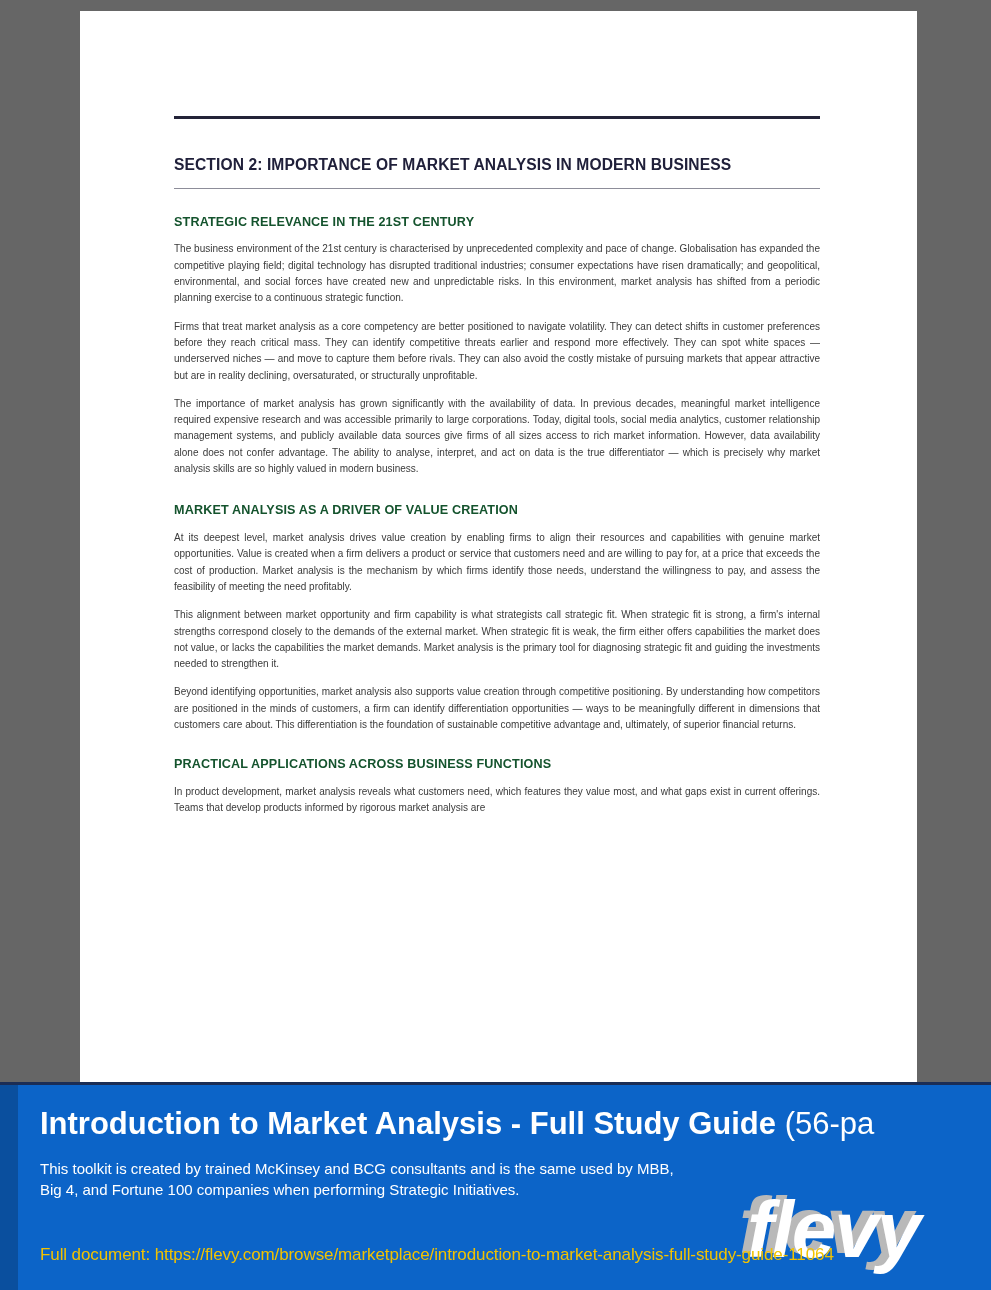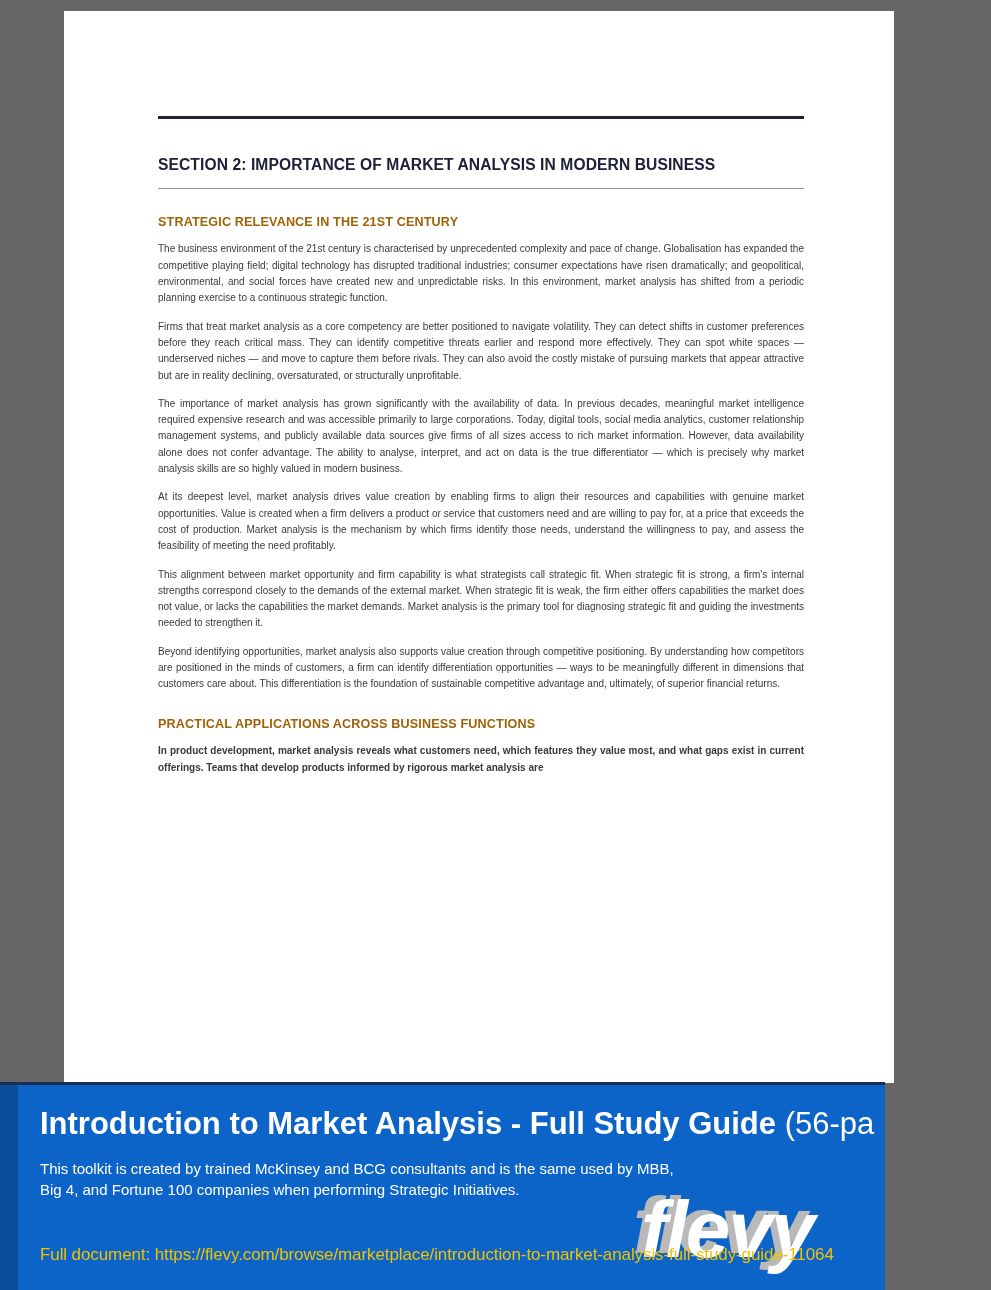--- a/index.html
+++ b/index.html
@@ -11,26 +11,27 @@
     height: 1290px;
     background: #666666;
     font-family: "Liberation Sans", sans-serif;
     overflow: hidden;
     position: relative;
   }
 
   
   #page-sheet {
     position: absolute;
-    left: 64px;
+    left: 80px;
     top: 11px;
     width: 830px;
     height: 1072px;
     background: #ffffff;
     overflow: hidden;
+    padding-left: 7px;
   }
 
   #doc-body {
     position: absolute;
     left: 94px;
     top: 105px;
     width: 646px;
   }
 
   .rule-top {
@@ -50,46 +51,46 @@
     color: #20203a;
     line-height: 1.33;
     letter-spacing: 0.1px;
     margin: 36px 0 0 0;
     text-transform: uppercase;
   }
 
   h2.section-head {
     font-size: 12.6px;
     font-weight: bold;
-    color: #a16207;
+    color: #14532d;
     letter-spacing: 0.15px;
     margin: 26px 0 11px 0;
     line-height: 1.25;
     text-transform: uppercase;
   }
   h2.section-head.tight {
     margin-top: 24px;
   }
 
   p.para {
     font-size: 10px;
     line-height: 1.63;
     color: #3a3a3a;
     text-align: justify;
     margin: 0 0 12px 0;
     hyphens: none;
   }
-  p.para:last-child { margin-bottom: 0; font-weight: bold; }
+  p.para:last-child { margin-bottom: 0; }
 
   
   #promo-banner {
     position: absolute;
     left: 0;
     top: 1082px;
-    width: 885px;
+    width: 991px;
     height: 208px;
     background: #0c64c8;
     border-top: 3px solid #1b2d55;
     box-sizing: border-box;
     overflow: hidden;
   }
   #promo-banner::before {
     content: "";
     position: absolute;
     left: 0; top: 0;
@@ -183,20 +184,21 @@
 
     <div class="doc-title">SECTION 2: IMPORTANCE OF MARKET ANALYSIS IN MODERN BUSINESS</div>
 
     <div class="rule-thin"></div>
 
     <h2 class="section-head">STRATEGIC RELEVANCE IN THE 21ST CENTURY</h2>
     <p class="para">The business environment of the 21st century is characterised by unprecedented complexity and pace of change. Globalisation has expanded the competitive playing field; digital technology has disrupted traditional industries; consumer expectations have risen dramatically; and geopolitical, environmental, and social forces have created new and unpredictable risks. In this environment, market analysis has shifted from a periodic planning exercise to a continuous strategic function.</p>
     <p class="para">Firms that treat market analysis as a core competency are better positioned to navigate volatility. They can detect shifts in customer preferences before they reach critical mass. They can identify competitive threats earlier and respond more effectively. They can spot white spaces — underserved niches — and move to capture them before rivals. They can also avoid the costly mistake of pursuing markets that appear attractive but are in reality declining, oversaturated, or structurally unprofitable.</p>
     <p class="para">The importance of market analysis has grown significantly with the availability of data. In previous decades, meaningful market intelligence required expensive research and was accessible primarily to large corporations. Today, digital tools, social media analytics, customer relationship management systems, and publicly available data sources give firms of all sizes access to rich market information. However, data availability alone does not confer advantage. The ability to analyse, interpret, and act on data is the true differentiator — which is precisely why market analysis skills are so highly valued in modern business.</p>
 
+    <h2 class="section-head">MARKET ANALYSIS AS A DRIVER OF VALUE CREATION</h2>
     <p class="para">At its deepest level, market analysis drives value creation by enabling firms to align their resources and capabilities with genuine market opportunities. Value is created when a firm delivers a product or service that customers need and are willing to pay for, at a price that exceeds the cost of production. Market analysis is the mechanism by which firms identify those needs, understand the willingness to pay, and assess the feasibility of meeting the need profitably.</p>
     <p class="para">This alignment between market opportunity and firm capability is what strategists call strategic fit. When strategic fit is strong, a firm's internal strengths correspond closely to the demands of the external market. When strategic fit is weak, the firm either offers capabilities the market does not value, or lacks the capabilities the market demands. Market analysis is the primary tool for diagnosing strategic fit and guiding the investments needed to strengthen it.</p>
     <p class="para">Beyond identifying opportunities, market analysis also supports value creation through competitive positioning. By understanding how competitors are positioned in the minds of customers, a firm can identify differentiation opportunities — ways to be meaningfully different in dimensions that customers care about. This differentiation is the foundation of sustainable competitive advantage and, ultimately, of superior financial returns.</p>
 
     <h2 class="section-head tight">PRACTICAL APPLICATIONS ACROSS BUSINESS FUNCTIONS</h2>
     <p class="para">In product development, market analysis reveals what customers need, which features they value most, and what gaps exist in current offerings. Teams that develop products informed by rigorous market analysis are</p>
 
   </div>
 </div>
 

